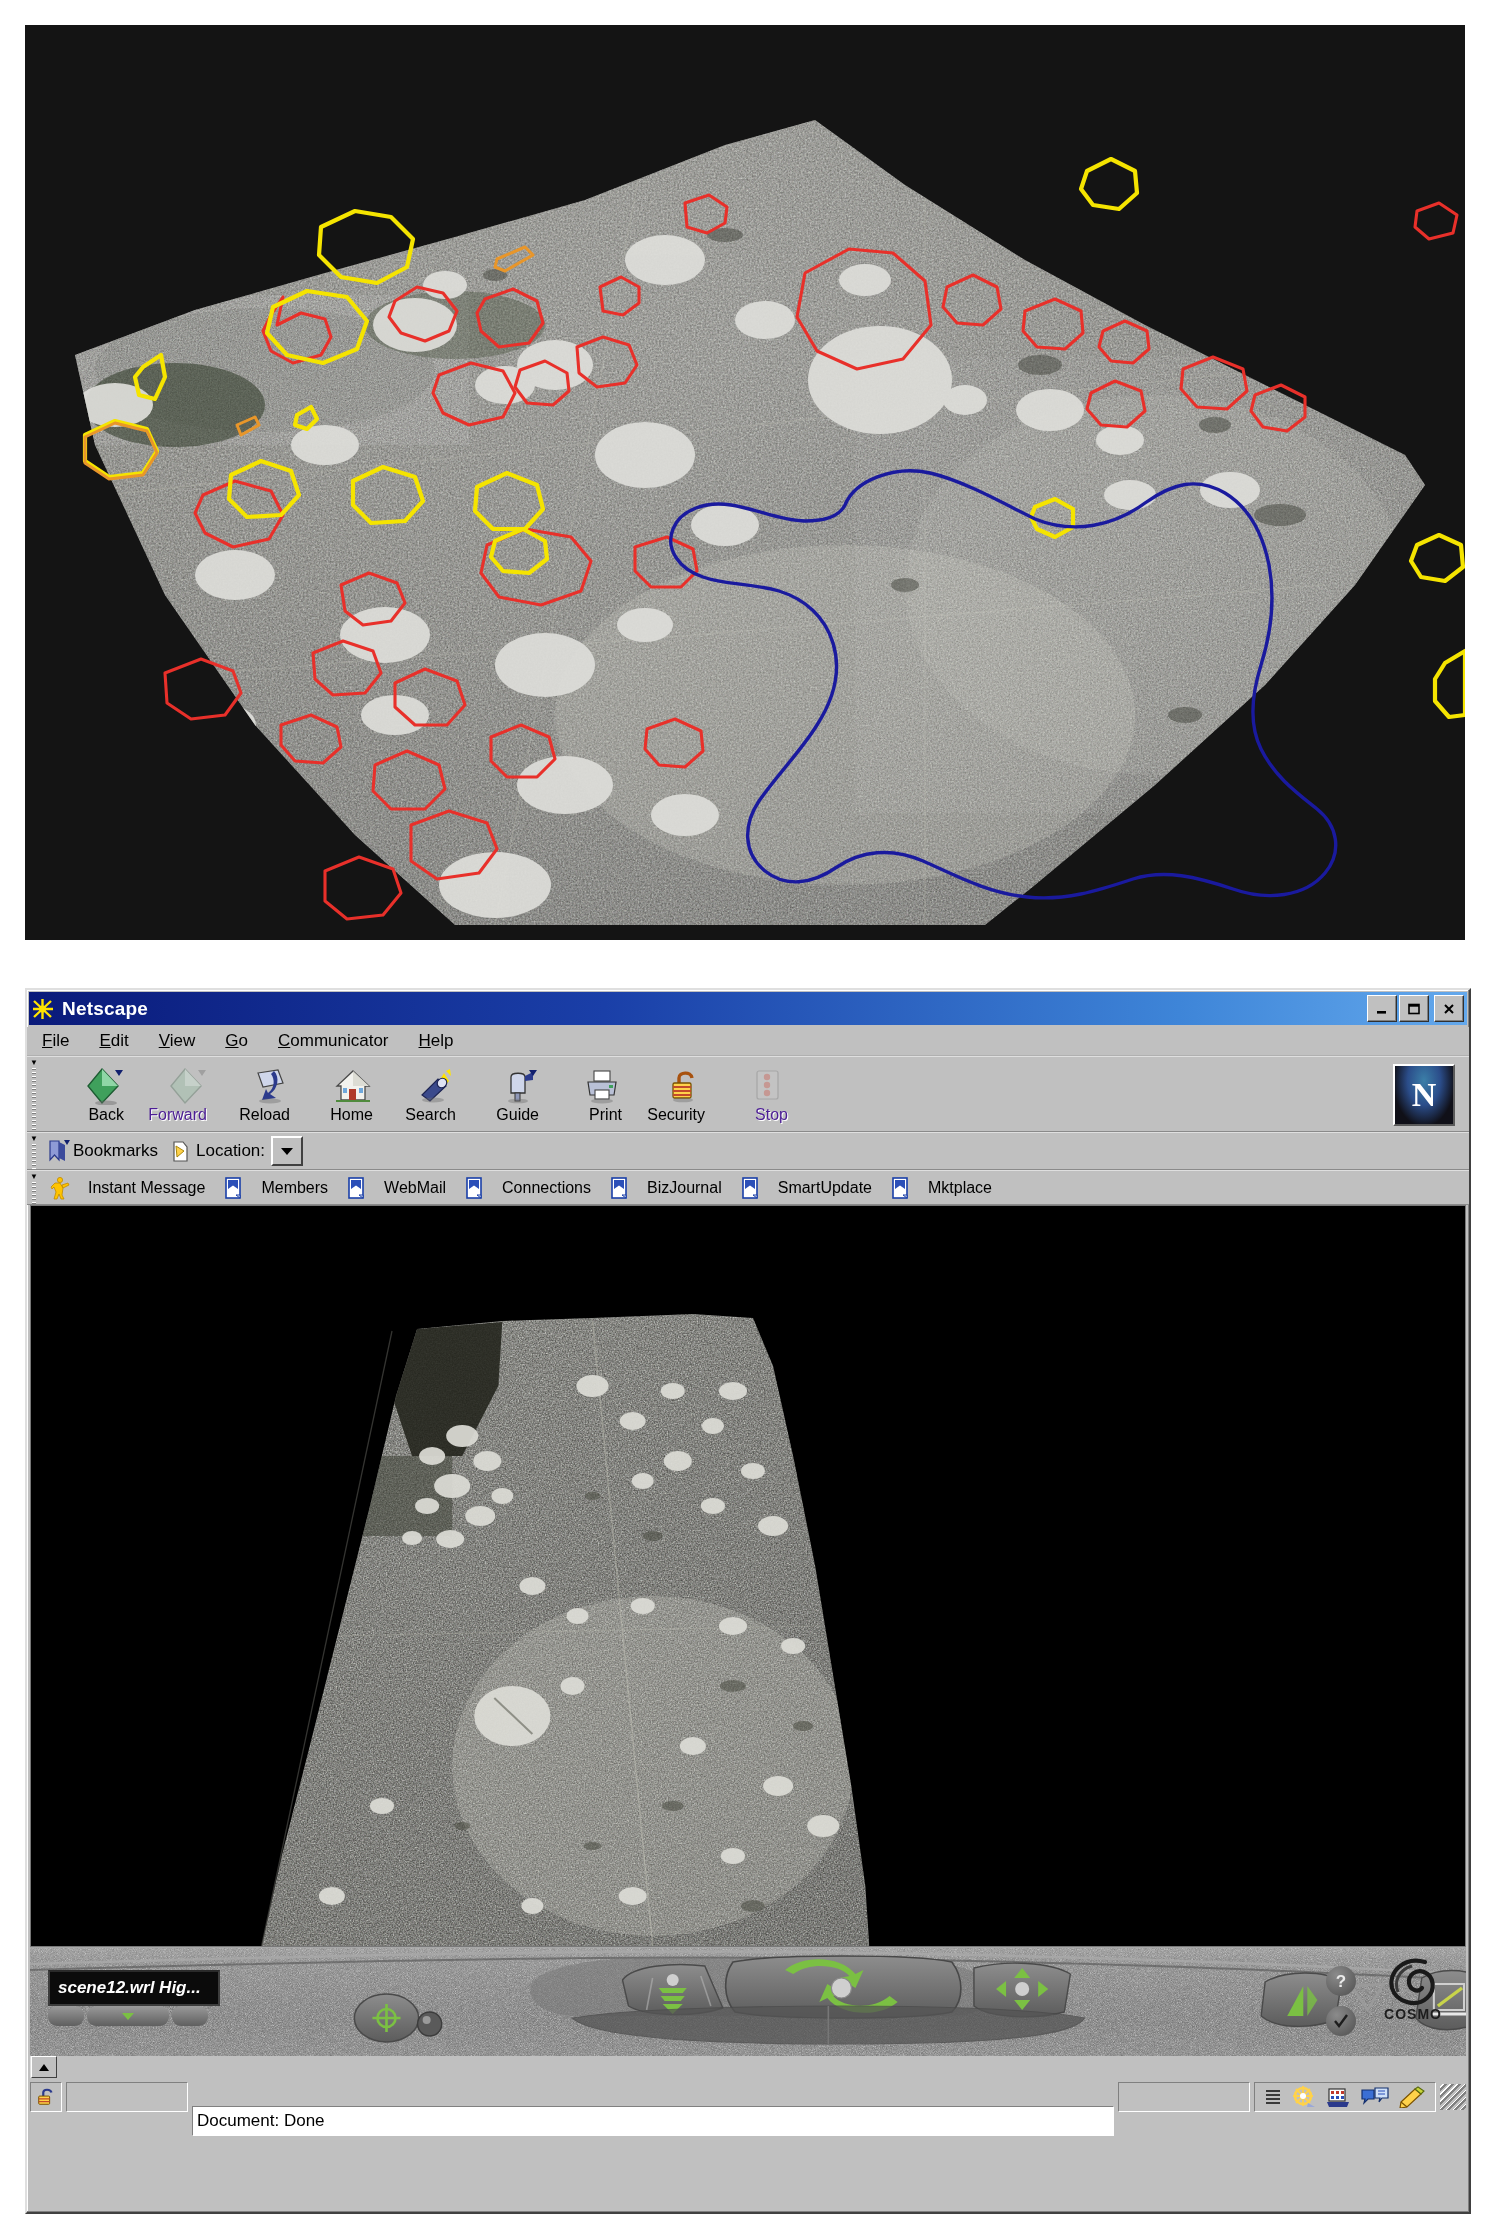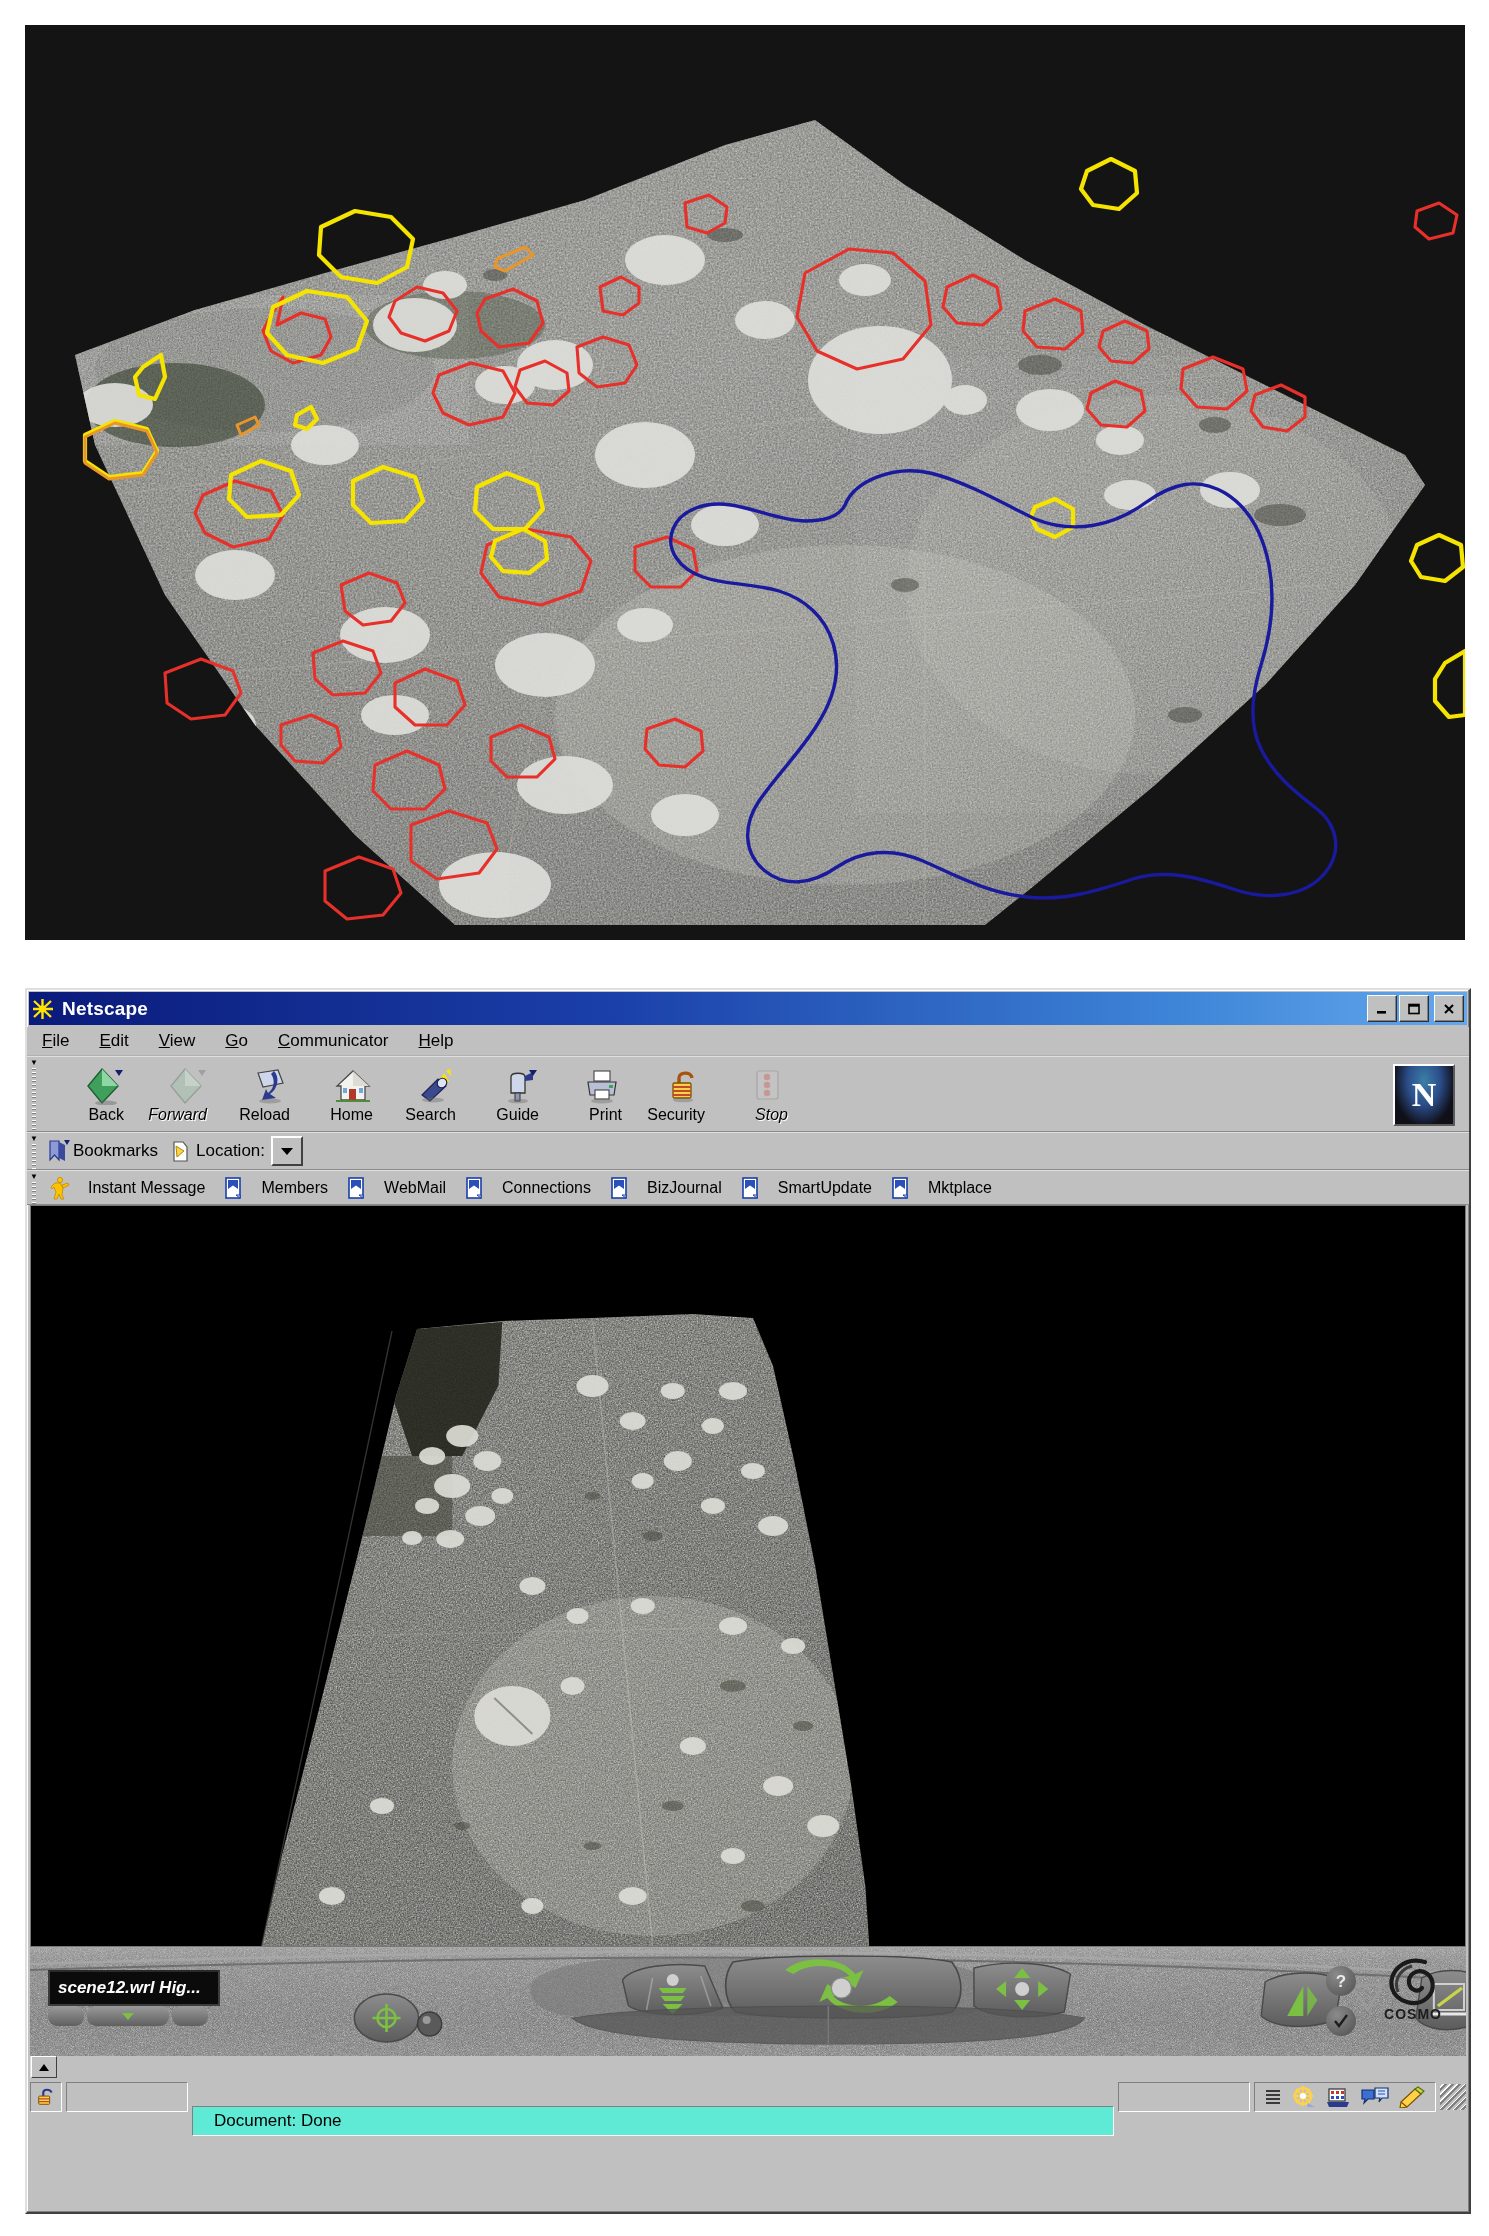--- a/index.html
+++ b/index.html
@@ -35,21 +35,21 @@
     border-top:1px solid #dfdfdf;border-bottom:1px solid #8a8a8a;}
   .grip{width:14px;align-self:stretch;display:flex;flex-direction:column;align-items:center;justify-content:flex-start;padding-top:3px;flex:none;}
   .grip .arr{font-size:8px;line-height:6px;color:#000;}
   .grip .dots{width:4px;flex:1;margin-top:2px;
     background:repeating-linear-gradient(to bottom,#fff 0 1px,#808080 1px 2px,transparent 2px 4px);}
 
   .tbar-main{height:74px;}
   .tbtn{width:83px;height:70px;display:flex;flex-direction:column;align-items:flex-end;justify-content:center;gap:1px;}
   .tbtn .ico{height:40px;display:flex;align-items:flex-end;justify-content:center;}
   .tbtn .lbl{font-size:16px;color:#000;}
-  .tbtn.disabled .lbl{color:#000000;text-shadow:1px 1px 0 #fff;font-style:italic;}
+  .tbtn.disabled .lbl{color:#4c1d95;text-shadow:1px 1px 0 #fff;}
   .tbtn.disabled .ico{opacity:.45;}
   .nlogo{position:absolute;right:14px;top:7px;width:58px;height:58px;
     background:radial-gradient(ellipse at 50% 25%,#3b7fa8 0%,#2b4d8a 40%,#101018 75%);
     border:2px solid #fff;border-right-color:#5a5a5a;border-bottom-color:#5a5a5a;
     display:flex;align-items:center;justify-content:center;}
   .nlogo span{font-family:"Liberation Serif",serif;color:#fff;font-size:34px;font-weight:bold;line-height:1;}
 
   .tbar-loc{height:36px;}
   .bm-btn{display:flex;align-items:center;gap:2px;padding:0 10px 0 4px;height:32px;}
   .bm-label{font-size:17px;}
@@ -90,21 +90,21 @@
   .scroll-nub{margin:0 3px;height:22px;background:#c0c0c0;display:flex;align-items:center;
     border-left:1px solid #dfdfdf;}
   .nub{width:24px;height:20px;background:#c0c0c0;border:1px solid #fff;border-right-color:#404040;border-bottom-color:#404040;
     display:flex;align-items:center;justify-content:center;font-size:9px;}
 
   .statusbar{margin:2px 3px 3px 3px;height:34px;display:flex;align-items:center;gap:4px;background:#c0c0c0;}
   .sb-lock{width:30px;height:28px;display:flex;align-items:center;justify-content:center;
     border:1px solid #808080;border-right-color:#fff;border-bottom-color:#fff;background:#c0c0c0;}
   .sb-progress{width:120px;height:28px;border:1px solid #808080;border-right-color:#fff;border-bottom-color:#fff;background:#c0c0c0;}
   .sb-msg{flex:1;height:28px;border:1px solid #808080;border-right-color:#fff;border-bottom-color:#fff;
-    display:flex;align-items:center;padding-left:21px;font-size:17px;color:#000;background:#5eead4;margin-top:48px;}
+    display:flex;align-items:center;padding-left:4px;font-size:17px;color:#000;background:#ffffff;margin-top:48px;}
   .sb-right{width:130px;height:28px;border:1px solid #808080;border-right-color:#fff;border-bottom-color:#fff;background:#c0c0c0;}
   .sb-comp{height:28px;border:1px solid #808080;border-right-color:#fff;border-bottom-color:#fff;
     display:flex;align-items:center;gap:9px;padding:0 8px;background:#c0c0c0;}
   .sb-grip{width:26px;height:26px;
     background:repeating-linear-gradient(135deg,#c0c0c0 0 2px,#fff 2px 3px,#808080 3px 5px);}
 </style>
 </head>
 <body>
 
 <div id="top-figure">

